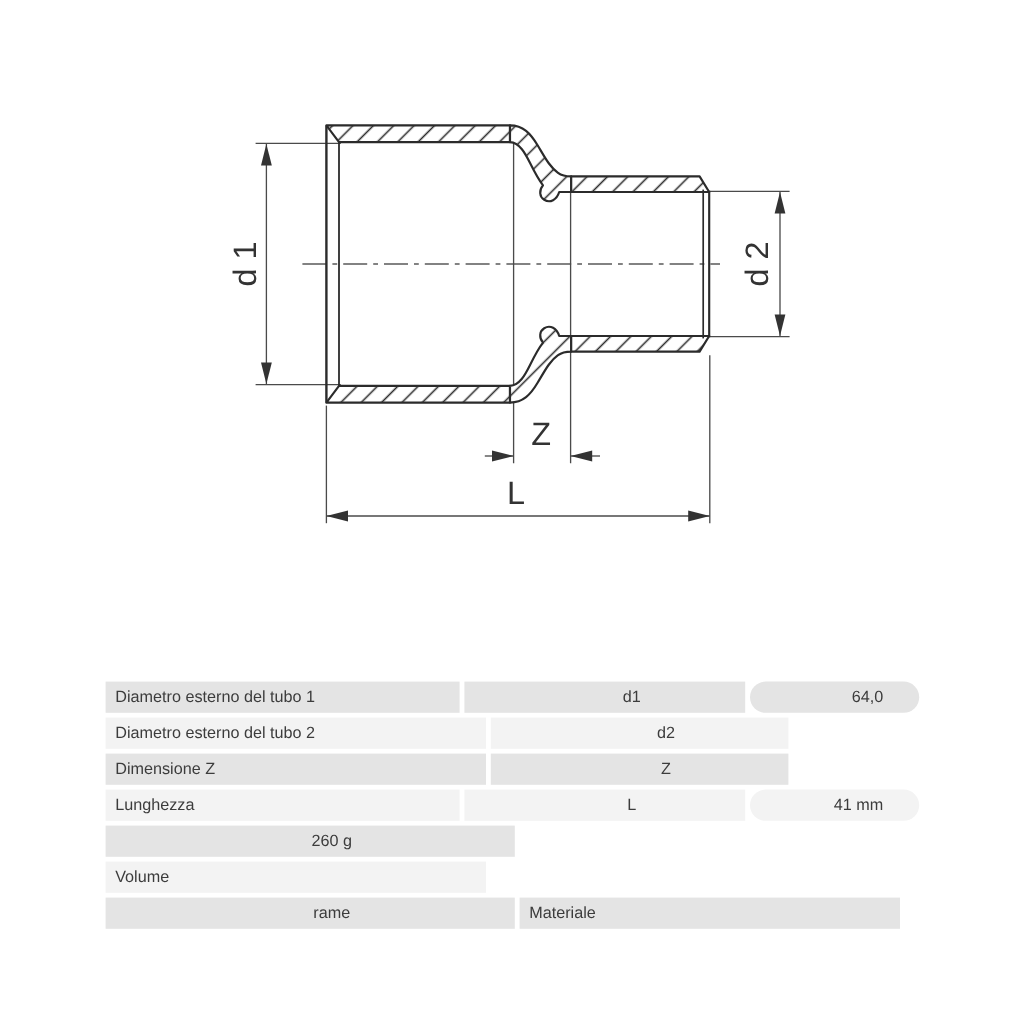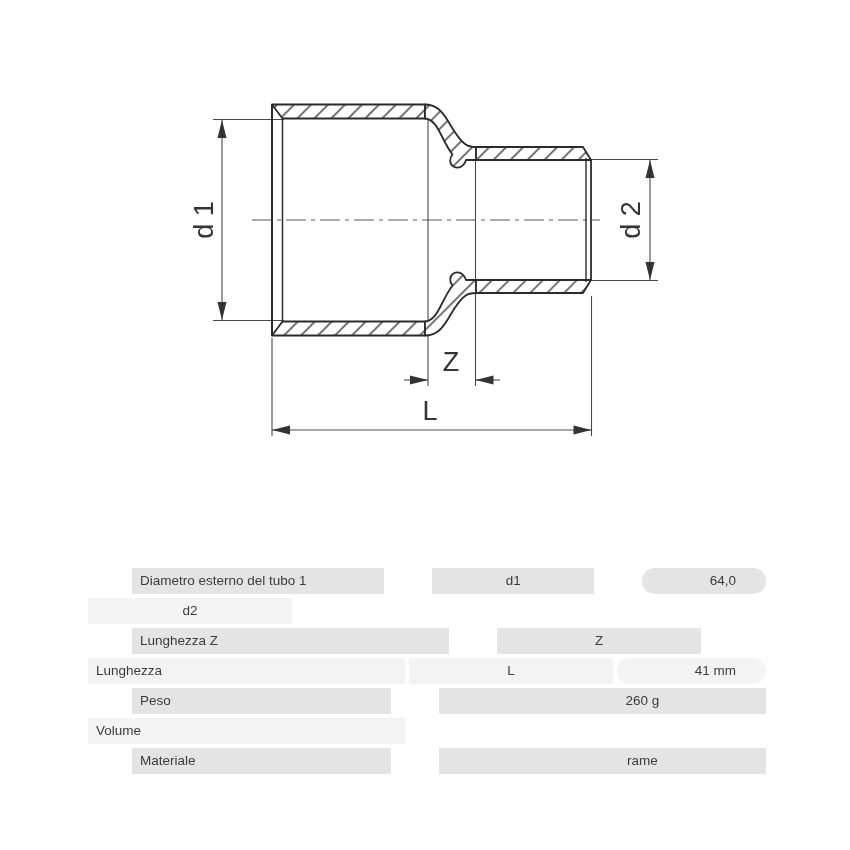--- a/index.html
+++ b/index.html
@@ -8,27 +8,27 @@
     font-family:"Liberation Sans",sans-serif;
   }
   #drawing{position:absolute;left:0;top:0;}
   .dim-label{font-family:"Liberation Sans",sans-serif;font-size:27px;fill:#333;}
   #spec-table{
     position:absolute;left:88px;top:568px;width:678px;
     display:flex;flex-direction:column;gap:4px;
     font-size:13.5px;color:var(--row-text,#3c3c3c);
   }
   .row{display:flex;gap:4px;height:26px;line-height:26px;}
-  .row.odd  .cell{background:var(--row-odd,#e4e4e4);margin-left:44px;}
+  .row.odd  .cell{background:var(--row-odd,#e4e4e4);}
   .row.even .cell{background:var(--row-even,#f3f3f3);}
   .cell{white-space:nowrap;overflow:hidden;}
   .cell.label{width:309px;padding-left:8px;}
-  .cell.symbol{width:204px;text-align:center;}
+  .cell.symbol{width:204px;text-align:center;padding-left:44px;}
   .cell.value{width:119px;text-align:right;padding-right:30px;border-radius:13px;}
-  .cell.merged{width:305px;text-align:center;padding-left:80px;}
+  .cell.merged{width:305px;text-align:center;padding-left:36px;}
 </style>
 </head>
 <body>
 
 <div id="screen">
 
   <svg id="drawing" width="850" height="500" viewBox="0 0 850 500">
     <defs>
       <pattern id="hatch" width="12" height="12" patternUnits="userSpaceOnUse" patternTransform="rotate(45)">
         <rect width="12" height="12" fill="#ffffff"></rect>
@@ -107,36 +107,36 @@
     </g>
   </svg>
 
   <div id="spec-table" style="--row-odd: #e4e4e4; --row-even: #f3f3f3; --row-text: #3c3c3c;">
       <div class="row odd">
         <div class="cell label">Diametro esterno del tubo 1</div>
         <div class="cell symbol">d1</div>
         <div class="cell value">64,0</div>
       </div>
       <div class="row even">
+        <div class="cell label">Diametro esterno del tubo 2</div>
         <div class="cell symbol">d2</div>
       </div>
       <div class="row odd">
-        <div class="cell label">Lunghezza Z</div>
+        <div class="cell label">Dimensione Z</div>
         <div class="cell symbol">Z</div>
       </div>
       <div class="row even">
         <div class="cell label">Lunghezza</div>
         <div class="cell symbol">L</div>
         <div class="cell value">41 mm</div>
       </div>
       <div class="row odd">
-        <div class="cell label">Peso</div>
         <div class="cell merged">260 g</div>
       </div>
       <div class="row even">
         <div class="cell label">Volume</div>
       </div>
       <div class="row odd">
+        <div class="cell merged">rame</div>
         <div class="cell label">Materiale</div>
-        <div class="cell merged">rame</div>
       </div>
     </div>
 </div>
 
 </body></html>

